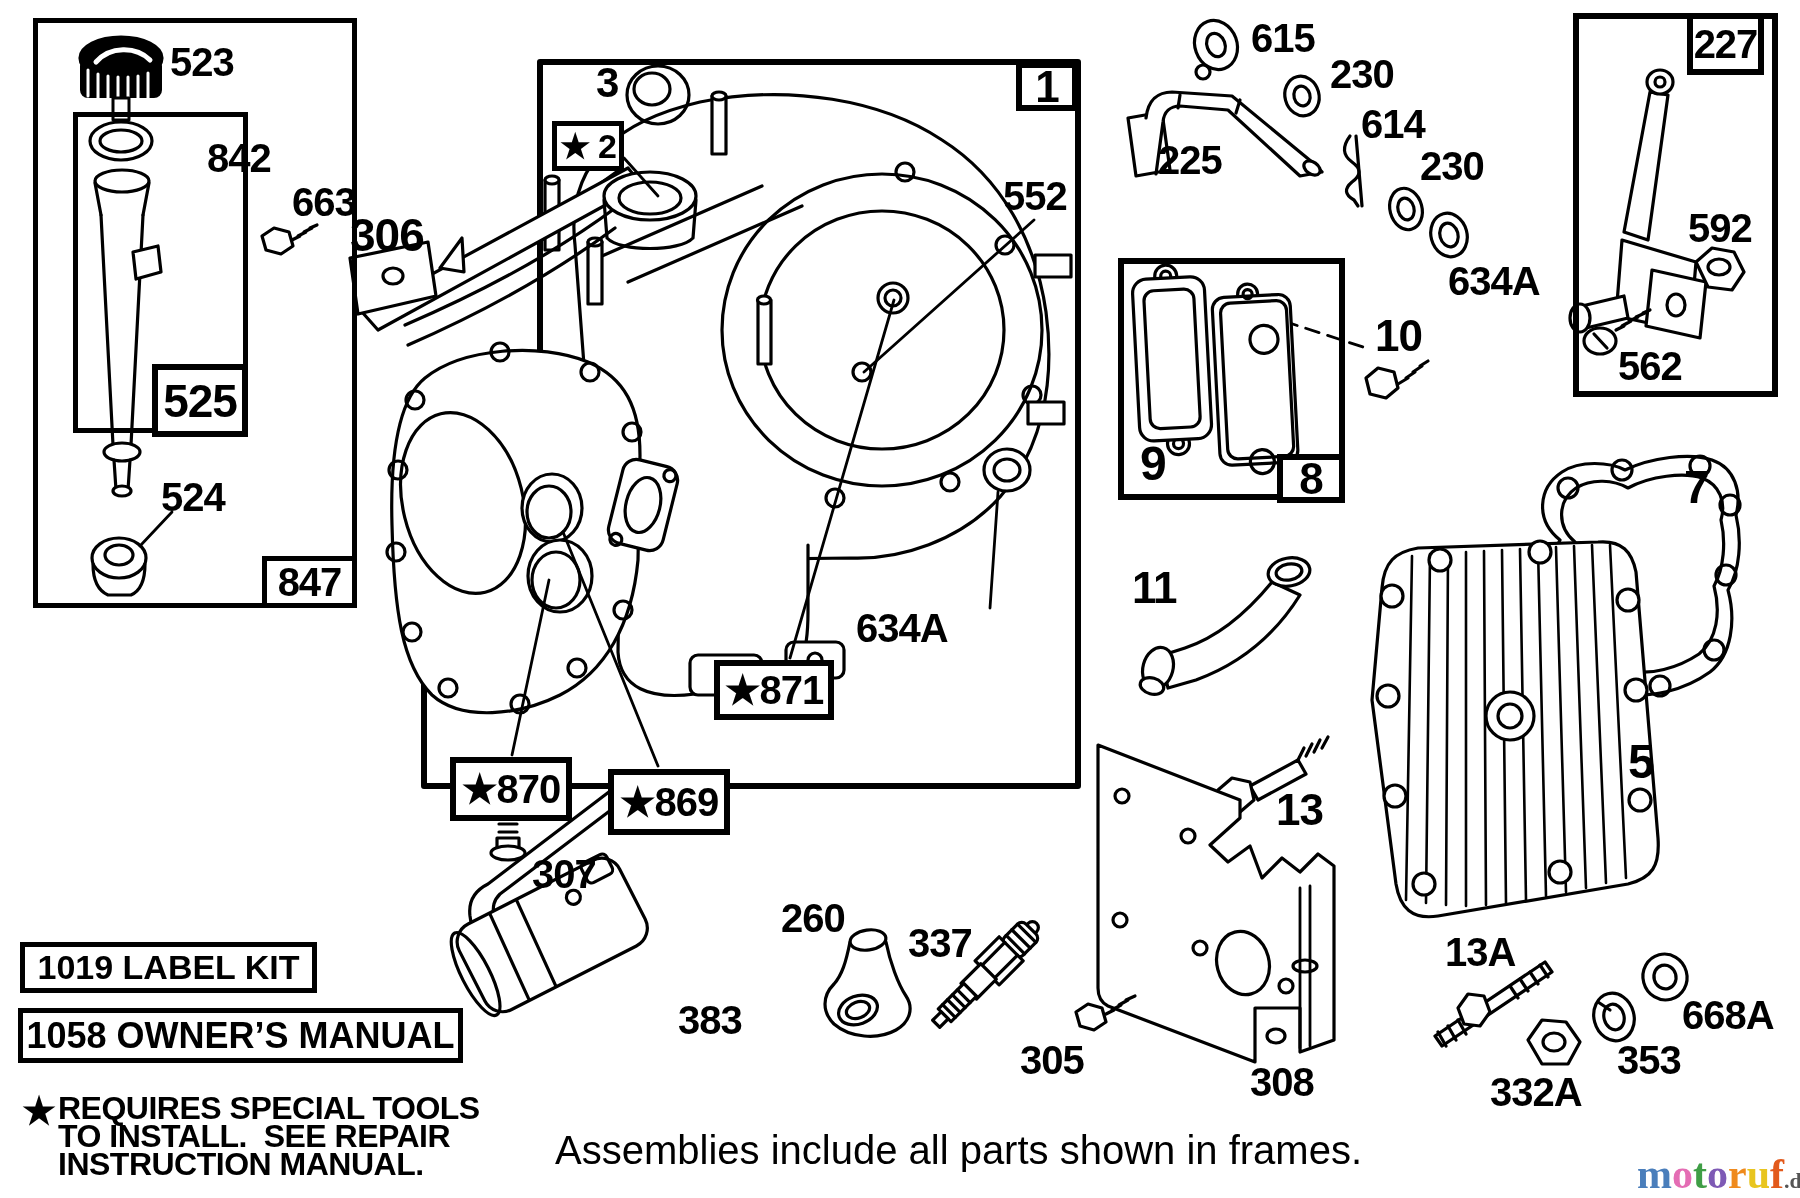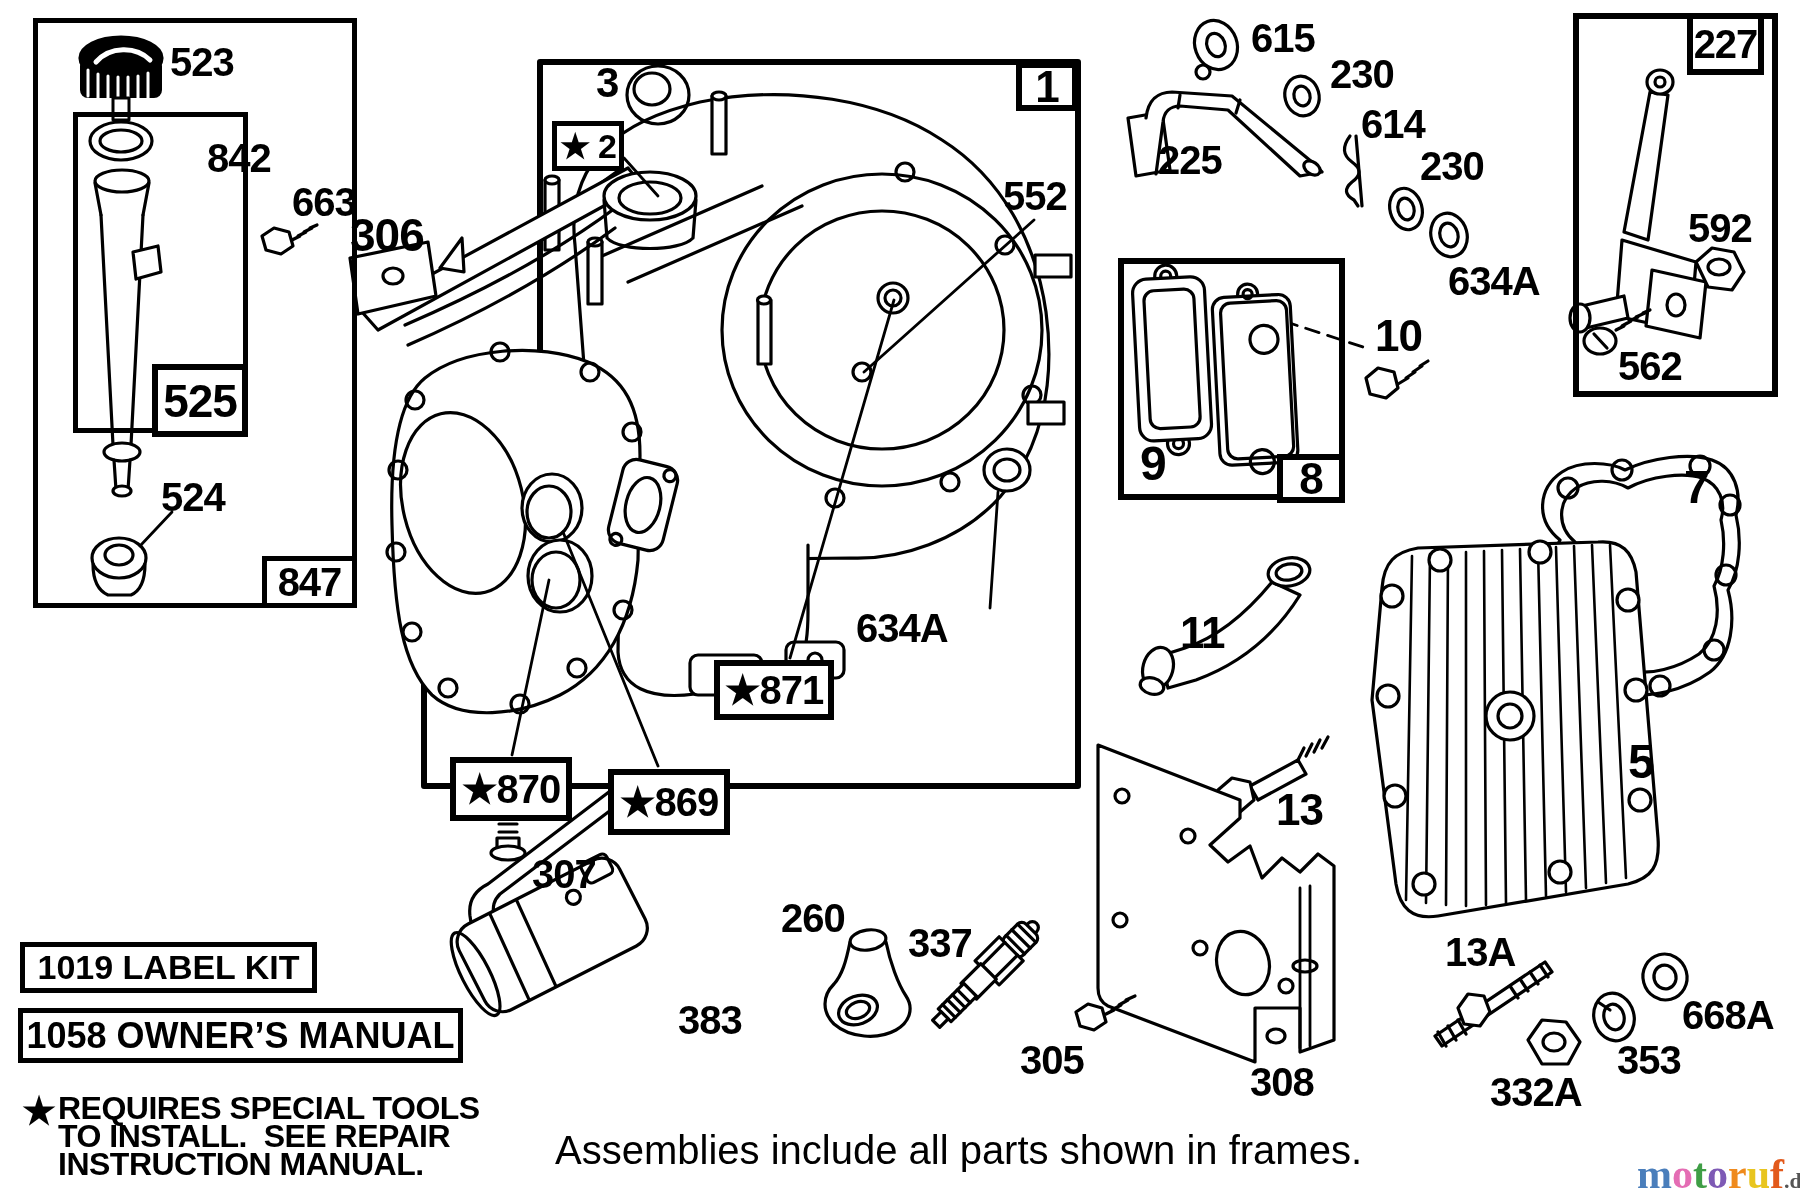--- a/index.html
+++ b/index.html
@@ -362,21 +362,21 @@
 <div class="lbl" style="left:1361px;top:104px;font-size:40px;">614</div>
 <div class="lbl" style="left:1420px;top:146px;font-size:40px;">230</div>
 <div class="lbl" style="left:1448px;top:261px;font-size:40px;">634A</div>
 <div class="lbl" style="left:1158px;top:140px;font-size:40px;">225</div>
 <div class="lbl" style="left:1688px;top:208px;font-size:40px;">592</div>
 <div class="lbl" style="left:1618px;top:346px;font-size:40px;">562</div>
 <div class="lbl" style="left:1140px;top:440px;font-size:48px;">9</div>
 <div class="lbl" style="left:1375px;top:314px;font-size:44px;">10</div>
 <div class="lbl" style="left:1684px;top:464px;font-size:46px;">7</div>
 <div class="lbl" style="left:1628px;top:738px;font-size:48px;">5</div>
-<div class="lbl" style="left:1180px;top:566px;font-size:44px;margin-top:45px;">11</div>
+<div class="lbl" style="left:1132px;top:566px;font-size:44px;">11</div>
 <div class="lbl" style="left:1276px;top:788px;font-size:44px;">13</div>
 <div class="lbl" style="left:856px;top:608px;font-size:40px;">634A</div>
 <div class="lbl" style="left:532px;top:822px;font-size:40px;margin-top:32px;">307</div>
 <div class="lbl" style="left:678px;top:1000px;font-size:40px;">383</div>
 <div class="lbl" style="left:781px;top:898px;font-size:40px;">260</div>
 <div class="lbl" style="left:908px;top:893px;font-size:40px;margin-top:30px;">337</div>
 <div class="lbl" style="left:1020px;top:1040px;font-size:40px;">305</div>
 <div class="lbl" style="left:1250px;top:1062px;font-size:40px;">308</div>
 <div class="lbl" style="left:1445px;top:932px;font-size:40px;">13A</div>
 <div class="lbl" style="left:1490px;top:1072px;font-size:40px;">332A</div>

